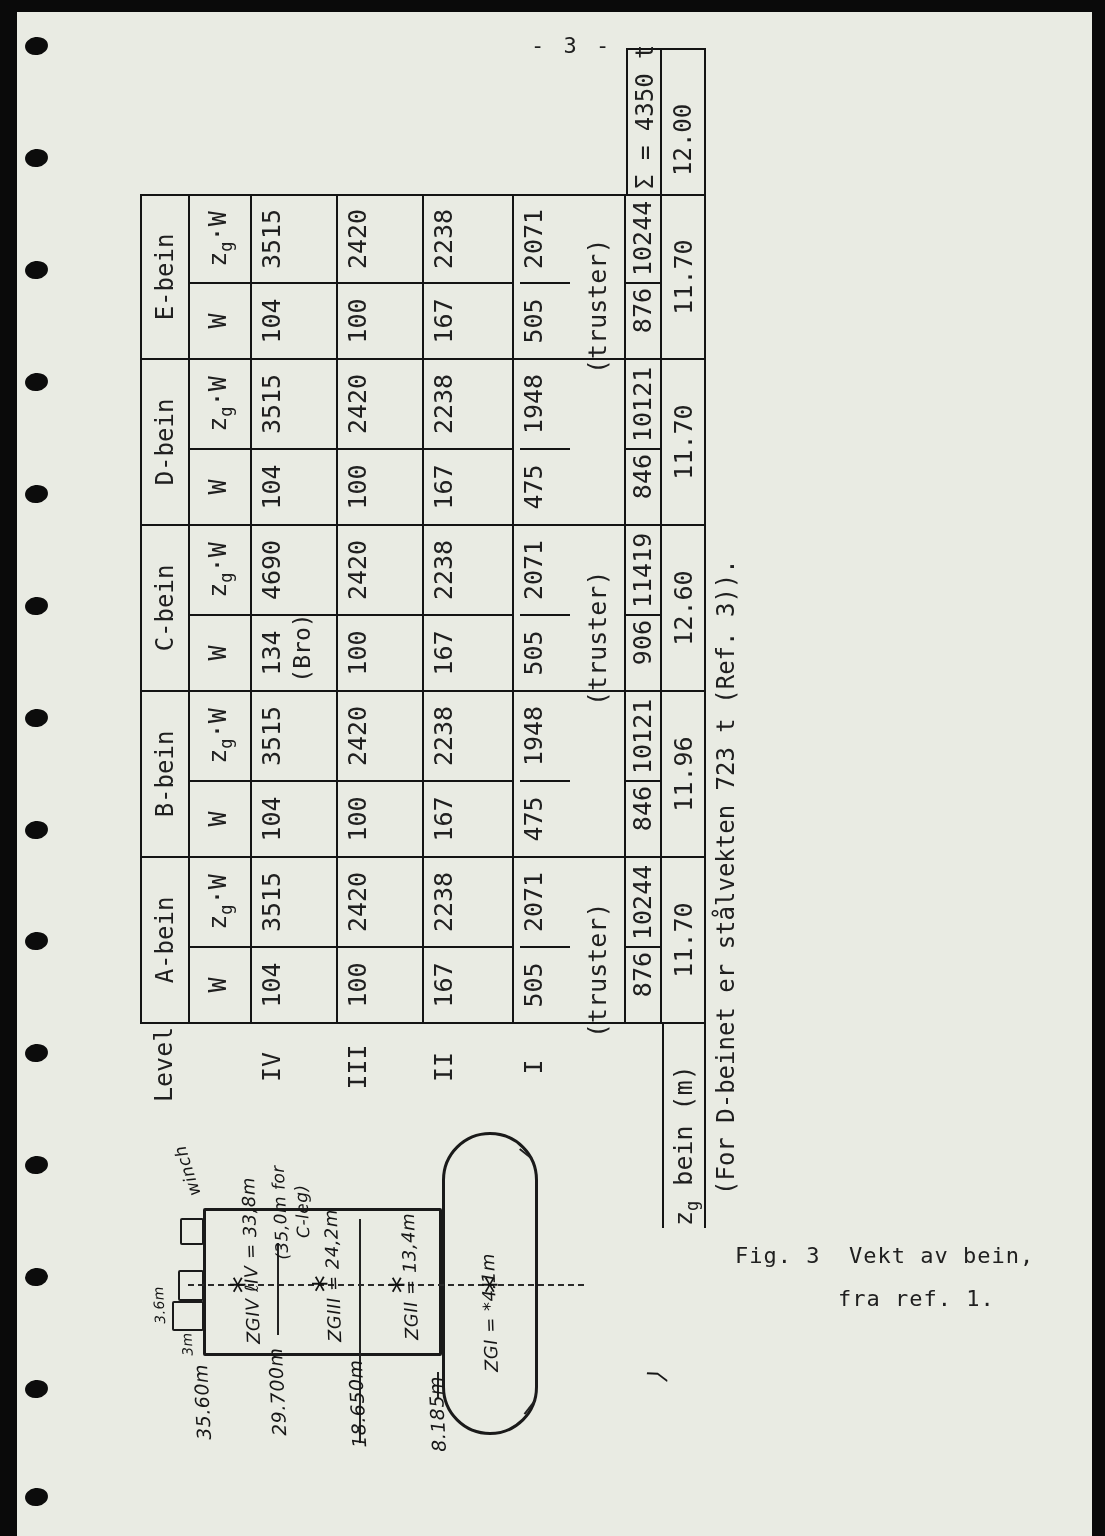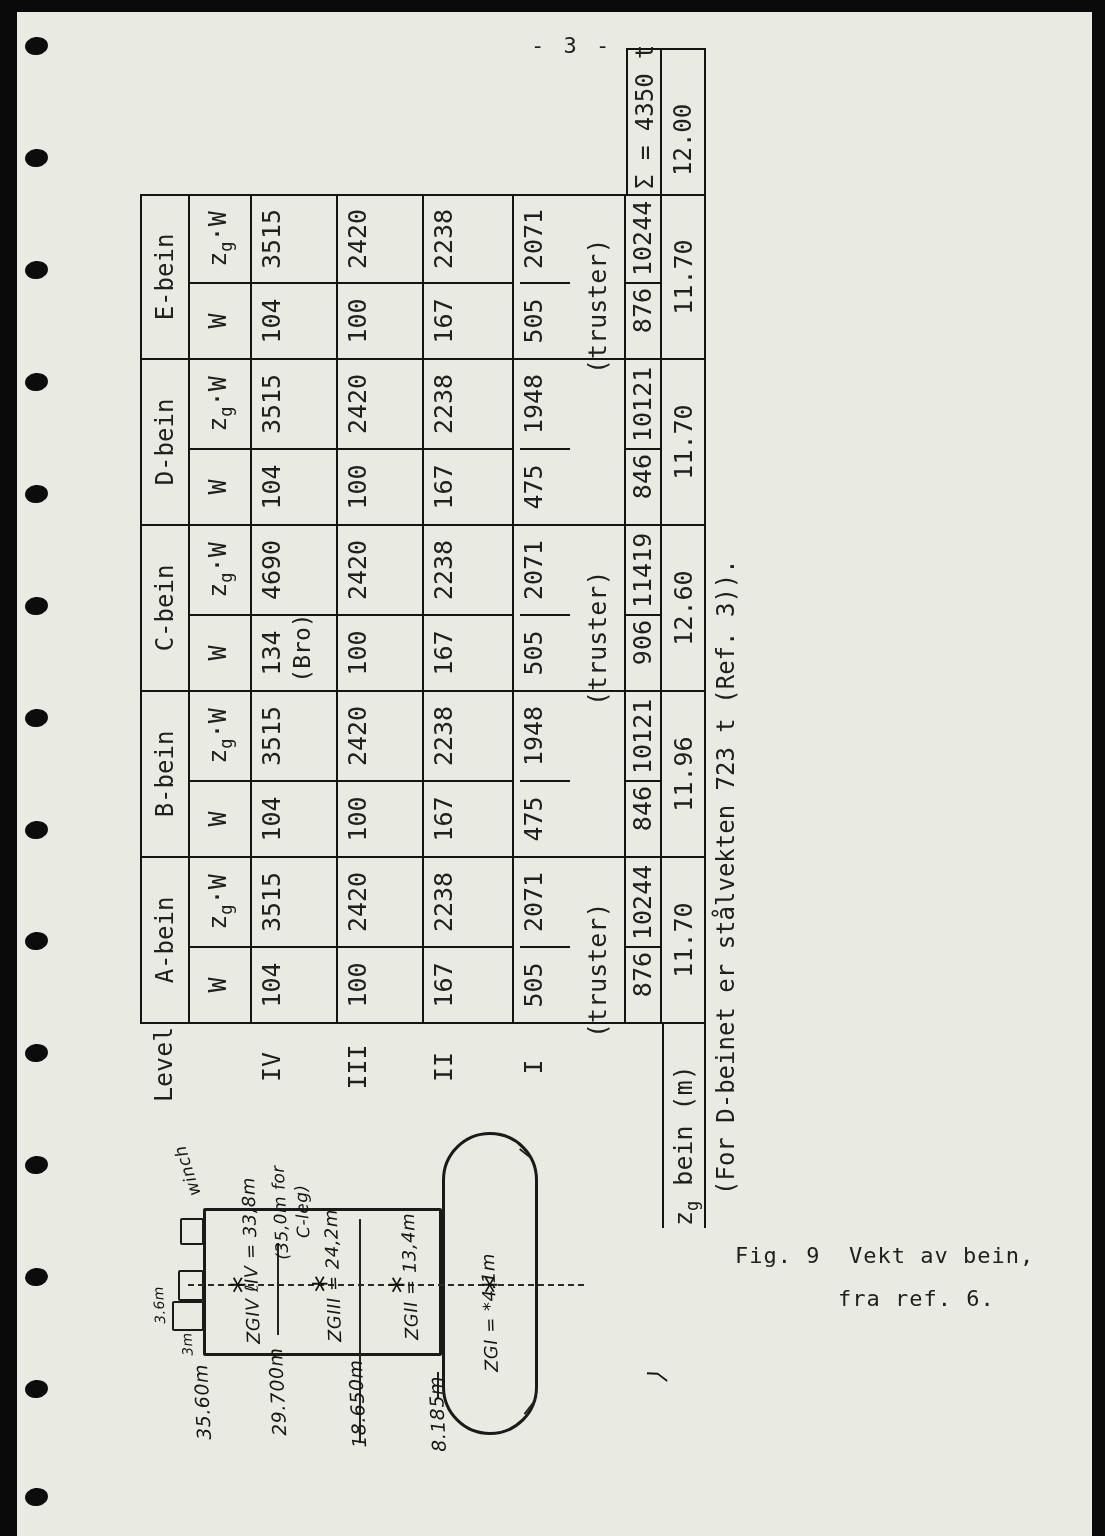--- a/index.html
+++ b/index.html
@@ -85,22 +85,22 @@
     <div class="hole" style="top: 821px;"></div>
     <div class="hole" style="top: 932px;"></div>
     <div class="hole" style="top: 1044px;"></div>
     <div class="hole" style="top: 1156px;"></div>
     <div class="hole" style="top: 1268px;"></div>
     <div class="hole" style="top: 1380px;"></div>
     <div class="hole" style="top: 1488px;"></div>
   </div>
 
 <div class="type pnum" style="left:531px;top:33px">- 3 -</div>
-<div class="type cap" style="left:735px;top:1243px">Fig. 9  Vekt av bein,</div>
-<div class="type cap" style="left:838px;top:1286px">fra ref. 6.</div>
+<div class="type cap" style="left:735px;top:1243px">Fig. 3  Vekt av bein,</div>
+<div class="type cap" style="left:838px;top:1286px">fra ref. 1.</div>
 
 <div class="rot">
 
   <div class="grid">
     <div class="cell lvl corner" style="grid-area:1/1/3/2">Level</div>
     <div class="cell head bt bl bb" style="grid-area:1/2/2/4">A-bein</div>
     <div class="cell head bt bl bb" style="grid-area:1/4/2/6">B-bein</div>
     <div class="cell head bt bl bb" style="grid-area:1/6/2/8">C-bein</div>
     <div class="cell head bt bl bb" style="grid-area:1/8/2/10">D-bein</div>
     <div class="cell head bt bl bb br" style="grid-area:1/10/2/12">E-bein</div>

